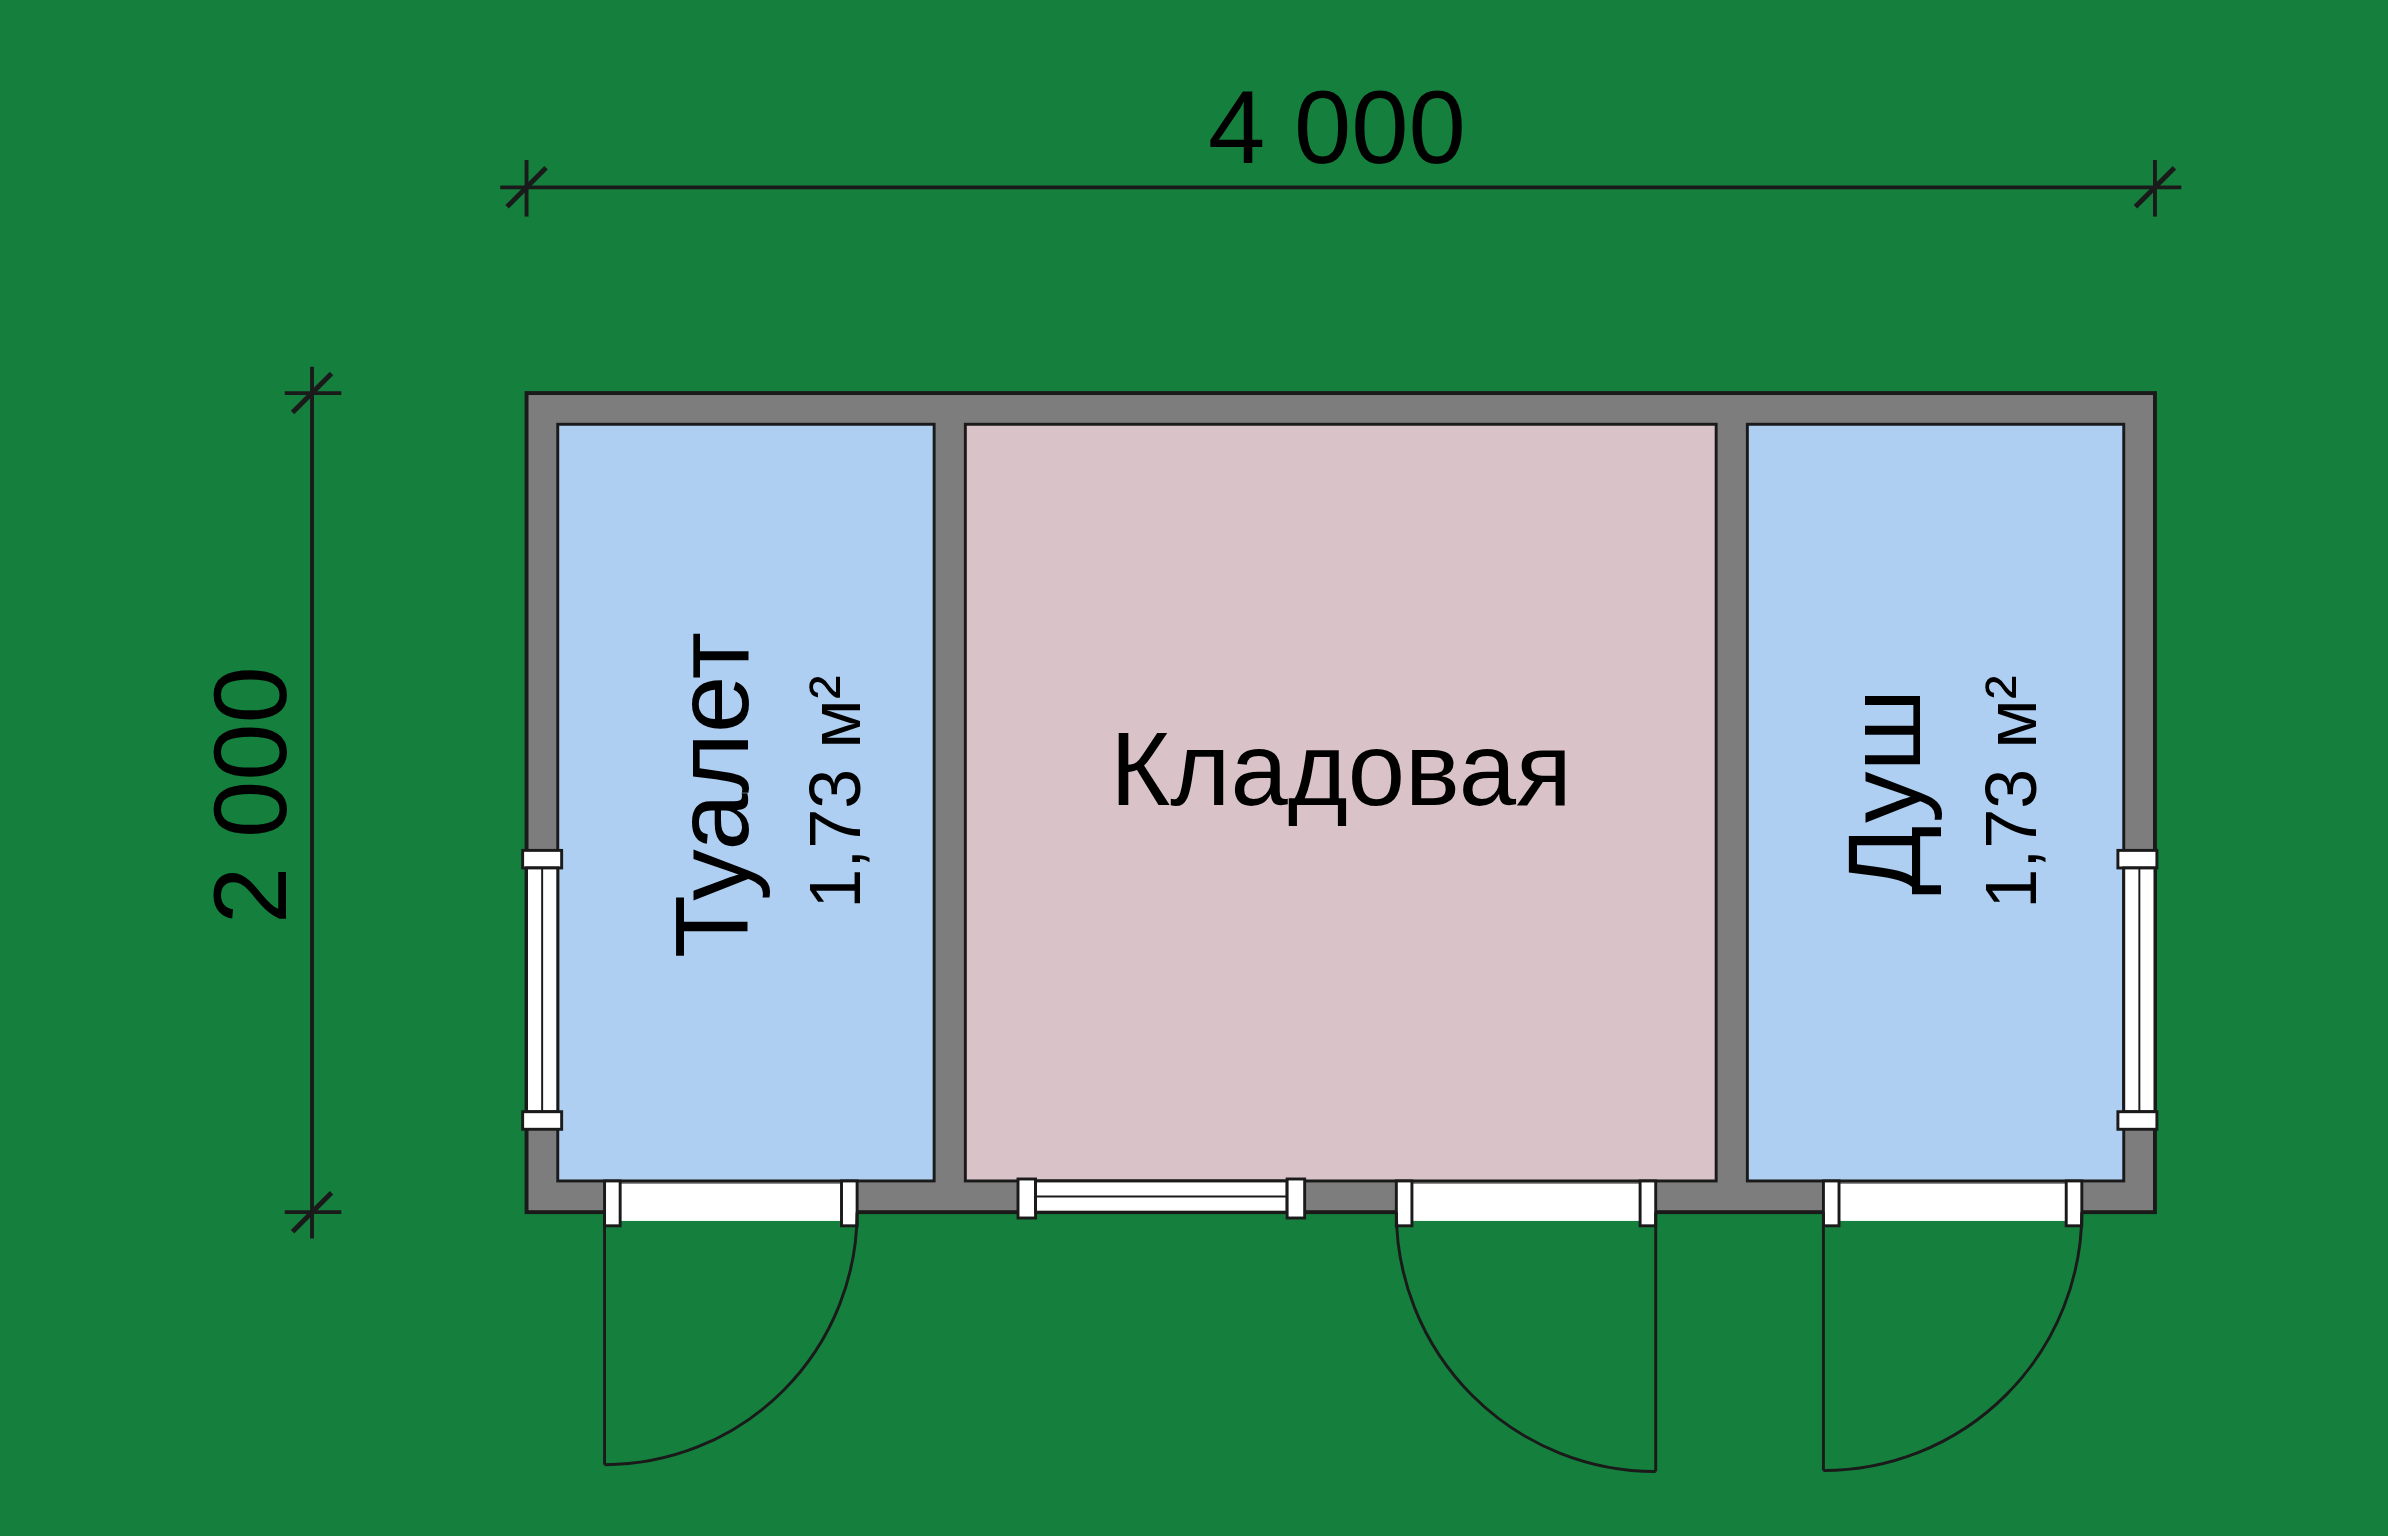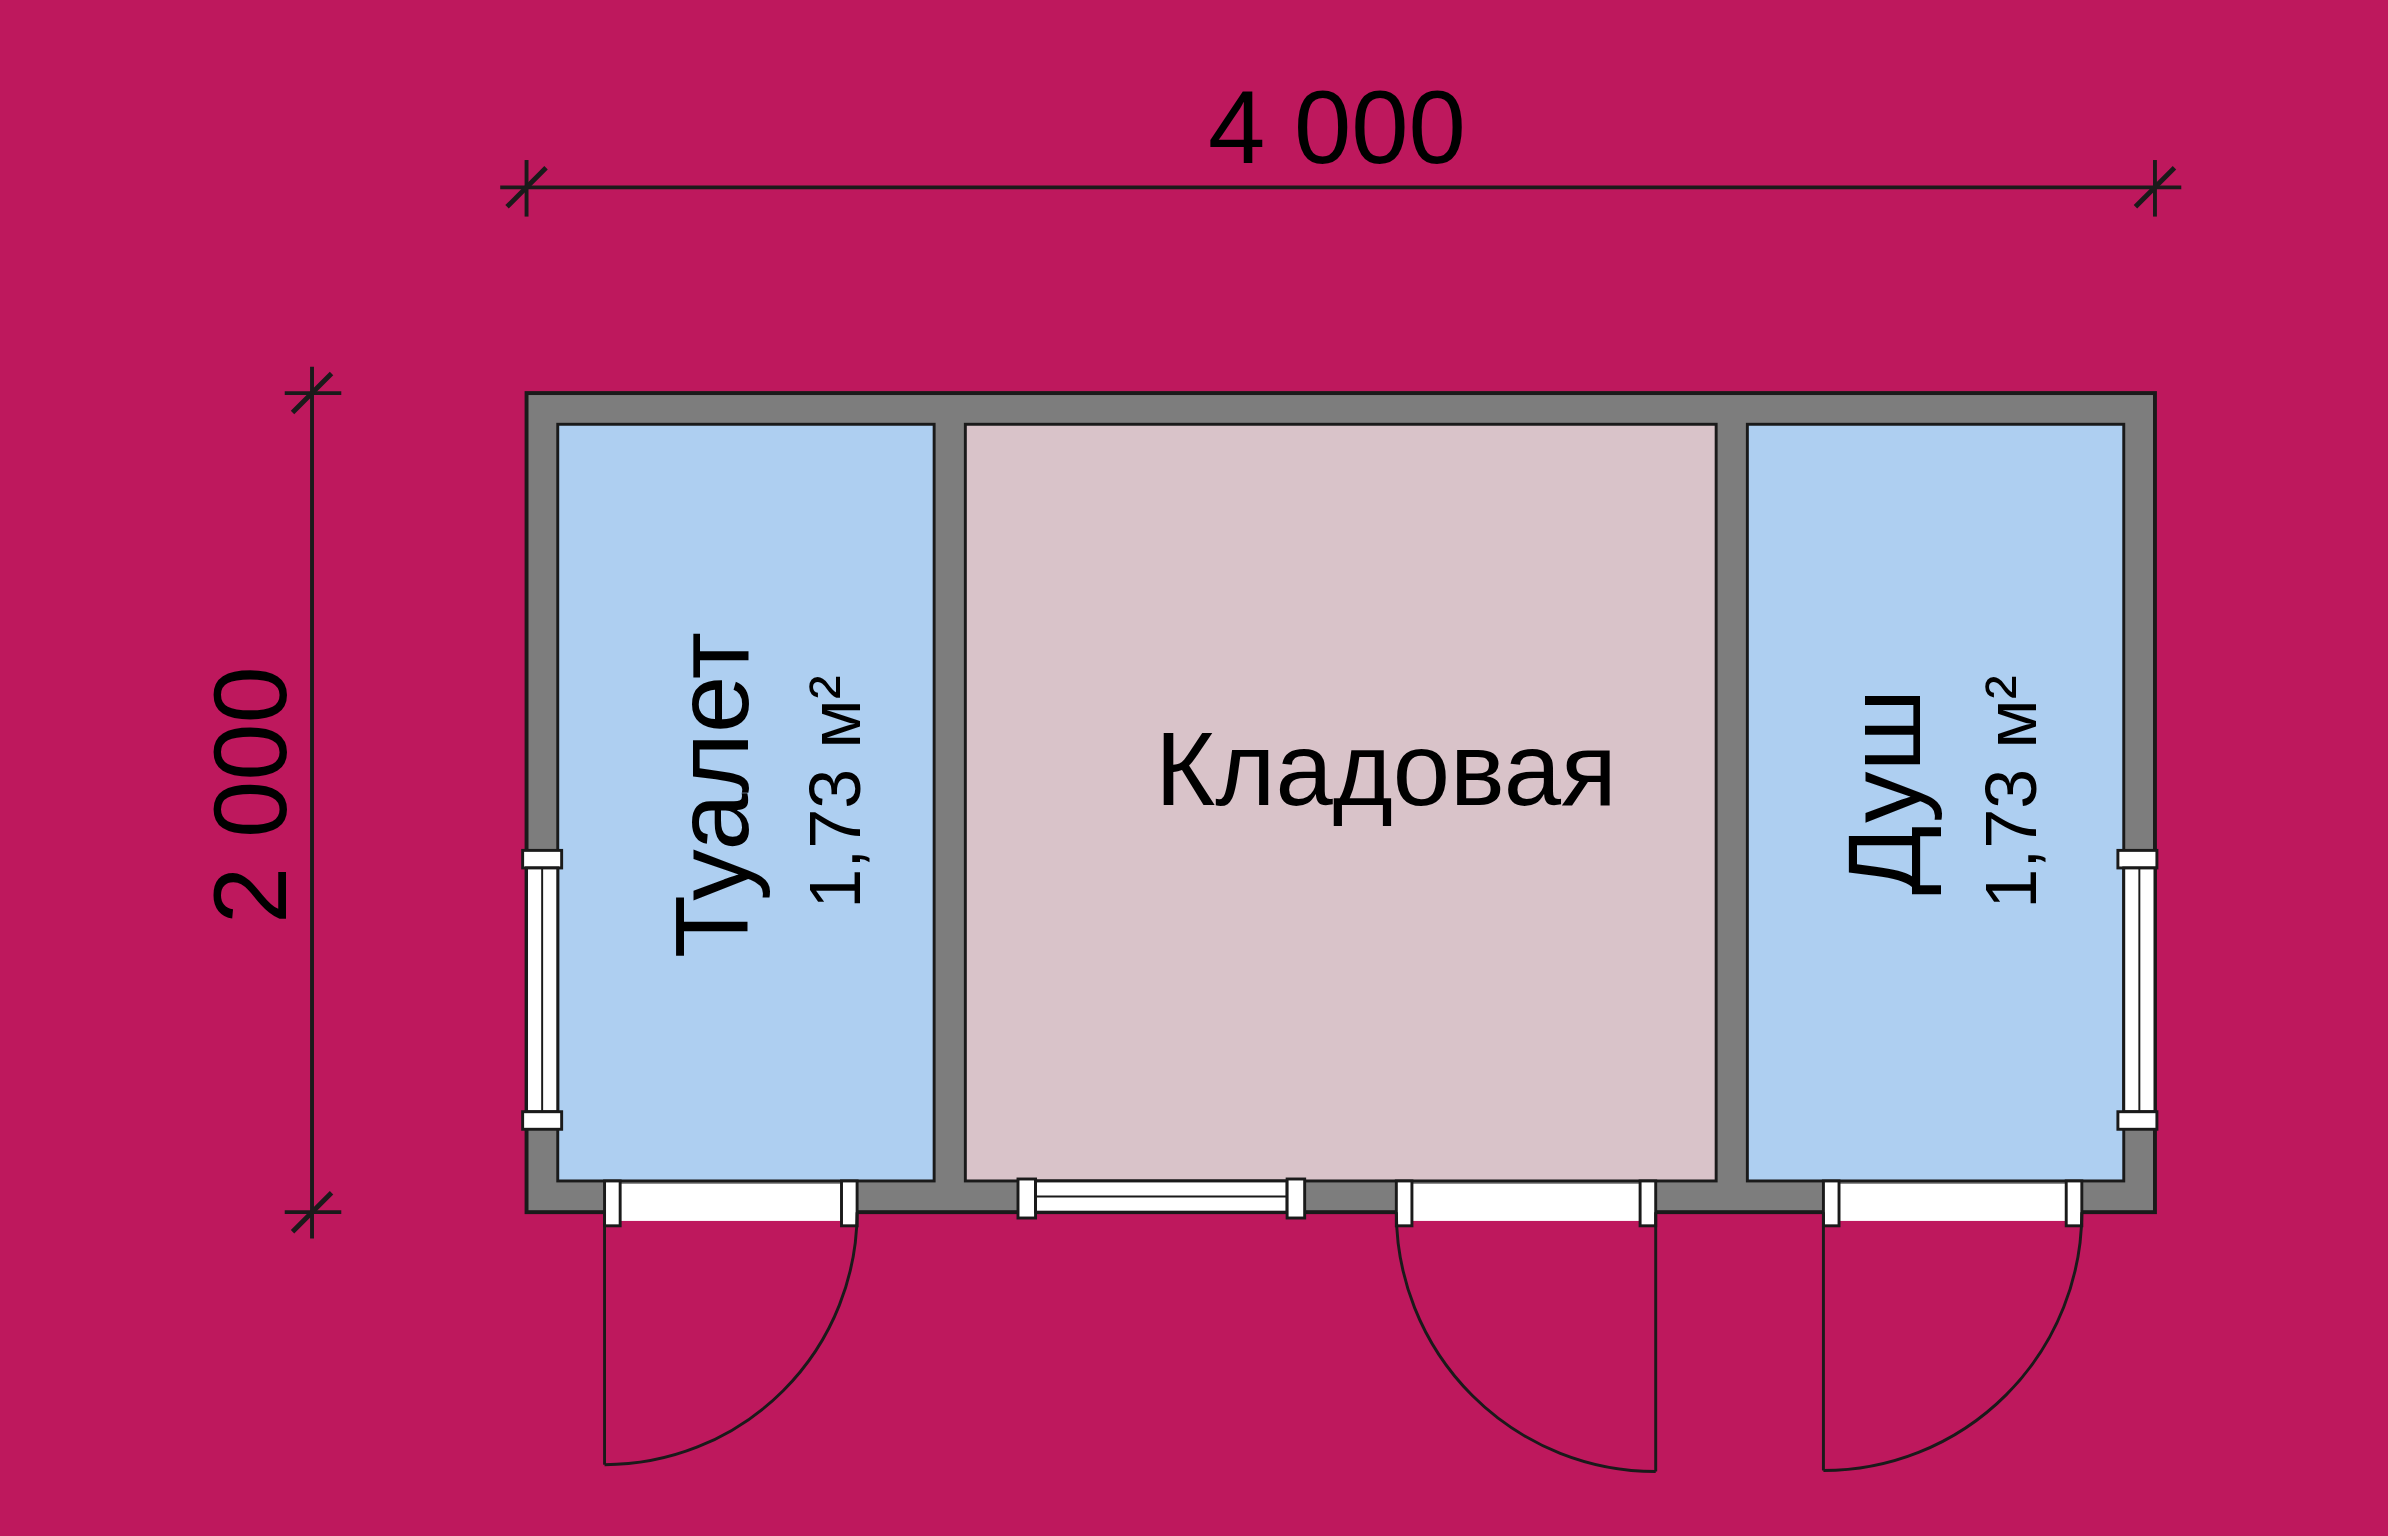--- a/index.html
+++ b/index.html
@@ -4,21 +4,21 @@
 <style>
   html, body {
     margin: 0;
     padding: 0;
     background: #ffffff;
   }
   .canvas {
     position: relative;
     width: 2388px;
     height: 1536px;
-    background: #be185d;
+    background: #15803d;
     font-family: "Liberation Sans", sans-serif;
     overflow: hidden;
   }
   .svg-layer {
     position: absolute;
     left: 0;
     top: 0;
     width: 2388px;
     height: 1536px;
   }
@@ -95,19 +95,19 @@
     <path d="M 300 1263 L 340 1223" stroke="#1a1a1a" stroke-width="5" fill="none"></path>
 
   </svg>
 
   <div class="label dim-label" style="left:1337px; top:127px;">4 000</div>
   <div class="label vert dim-label" style="left:250px; top:795px;">2 000</div>
 
   <div class="label vert room-name" style="left:712px; top:795px;">Туалет</div>
   <div class="label vert room-area" style="left:835px; top:792px;">1,73 м²</div>
 
-  <div class="label room-name" style="left:1386px; top:769px;">Кладовая</div>
+  <div class="label room-name" style="left:1341px; top:769px;">Кладовая</div>
 
   <div class="label vert room-name" style="left:1884px; top:792px;">Душ</div>
   <div class="label vert room-area" style="left:2011px; top:792px;">1,73 м²</div>
 
 </div>
 
 
 </body></html>

